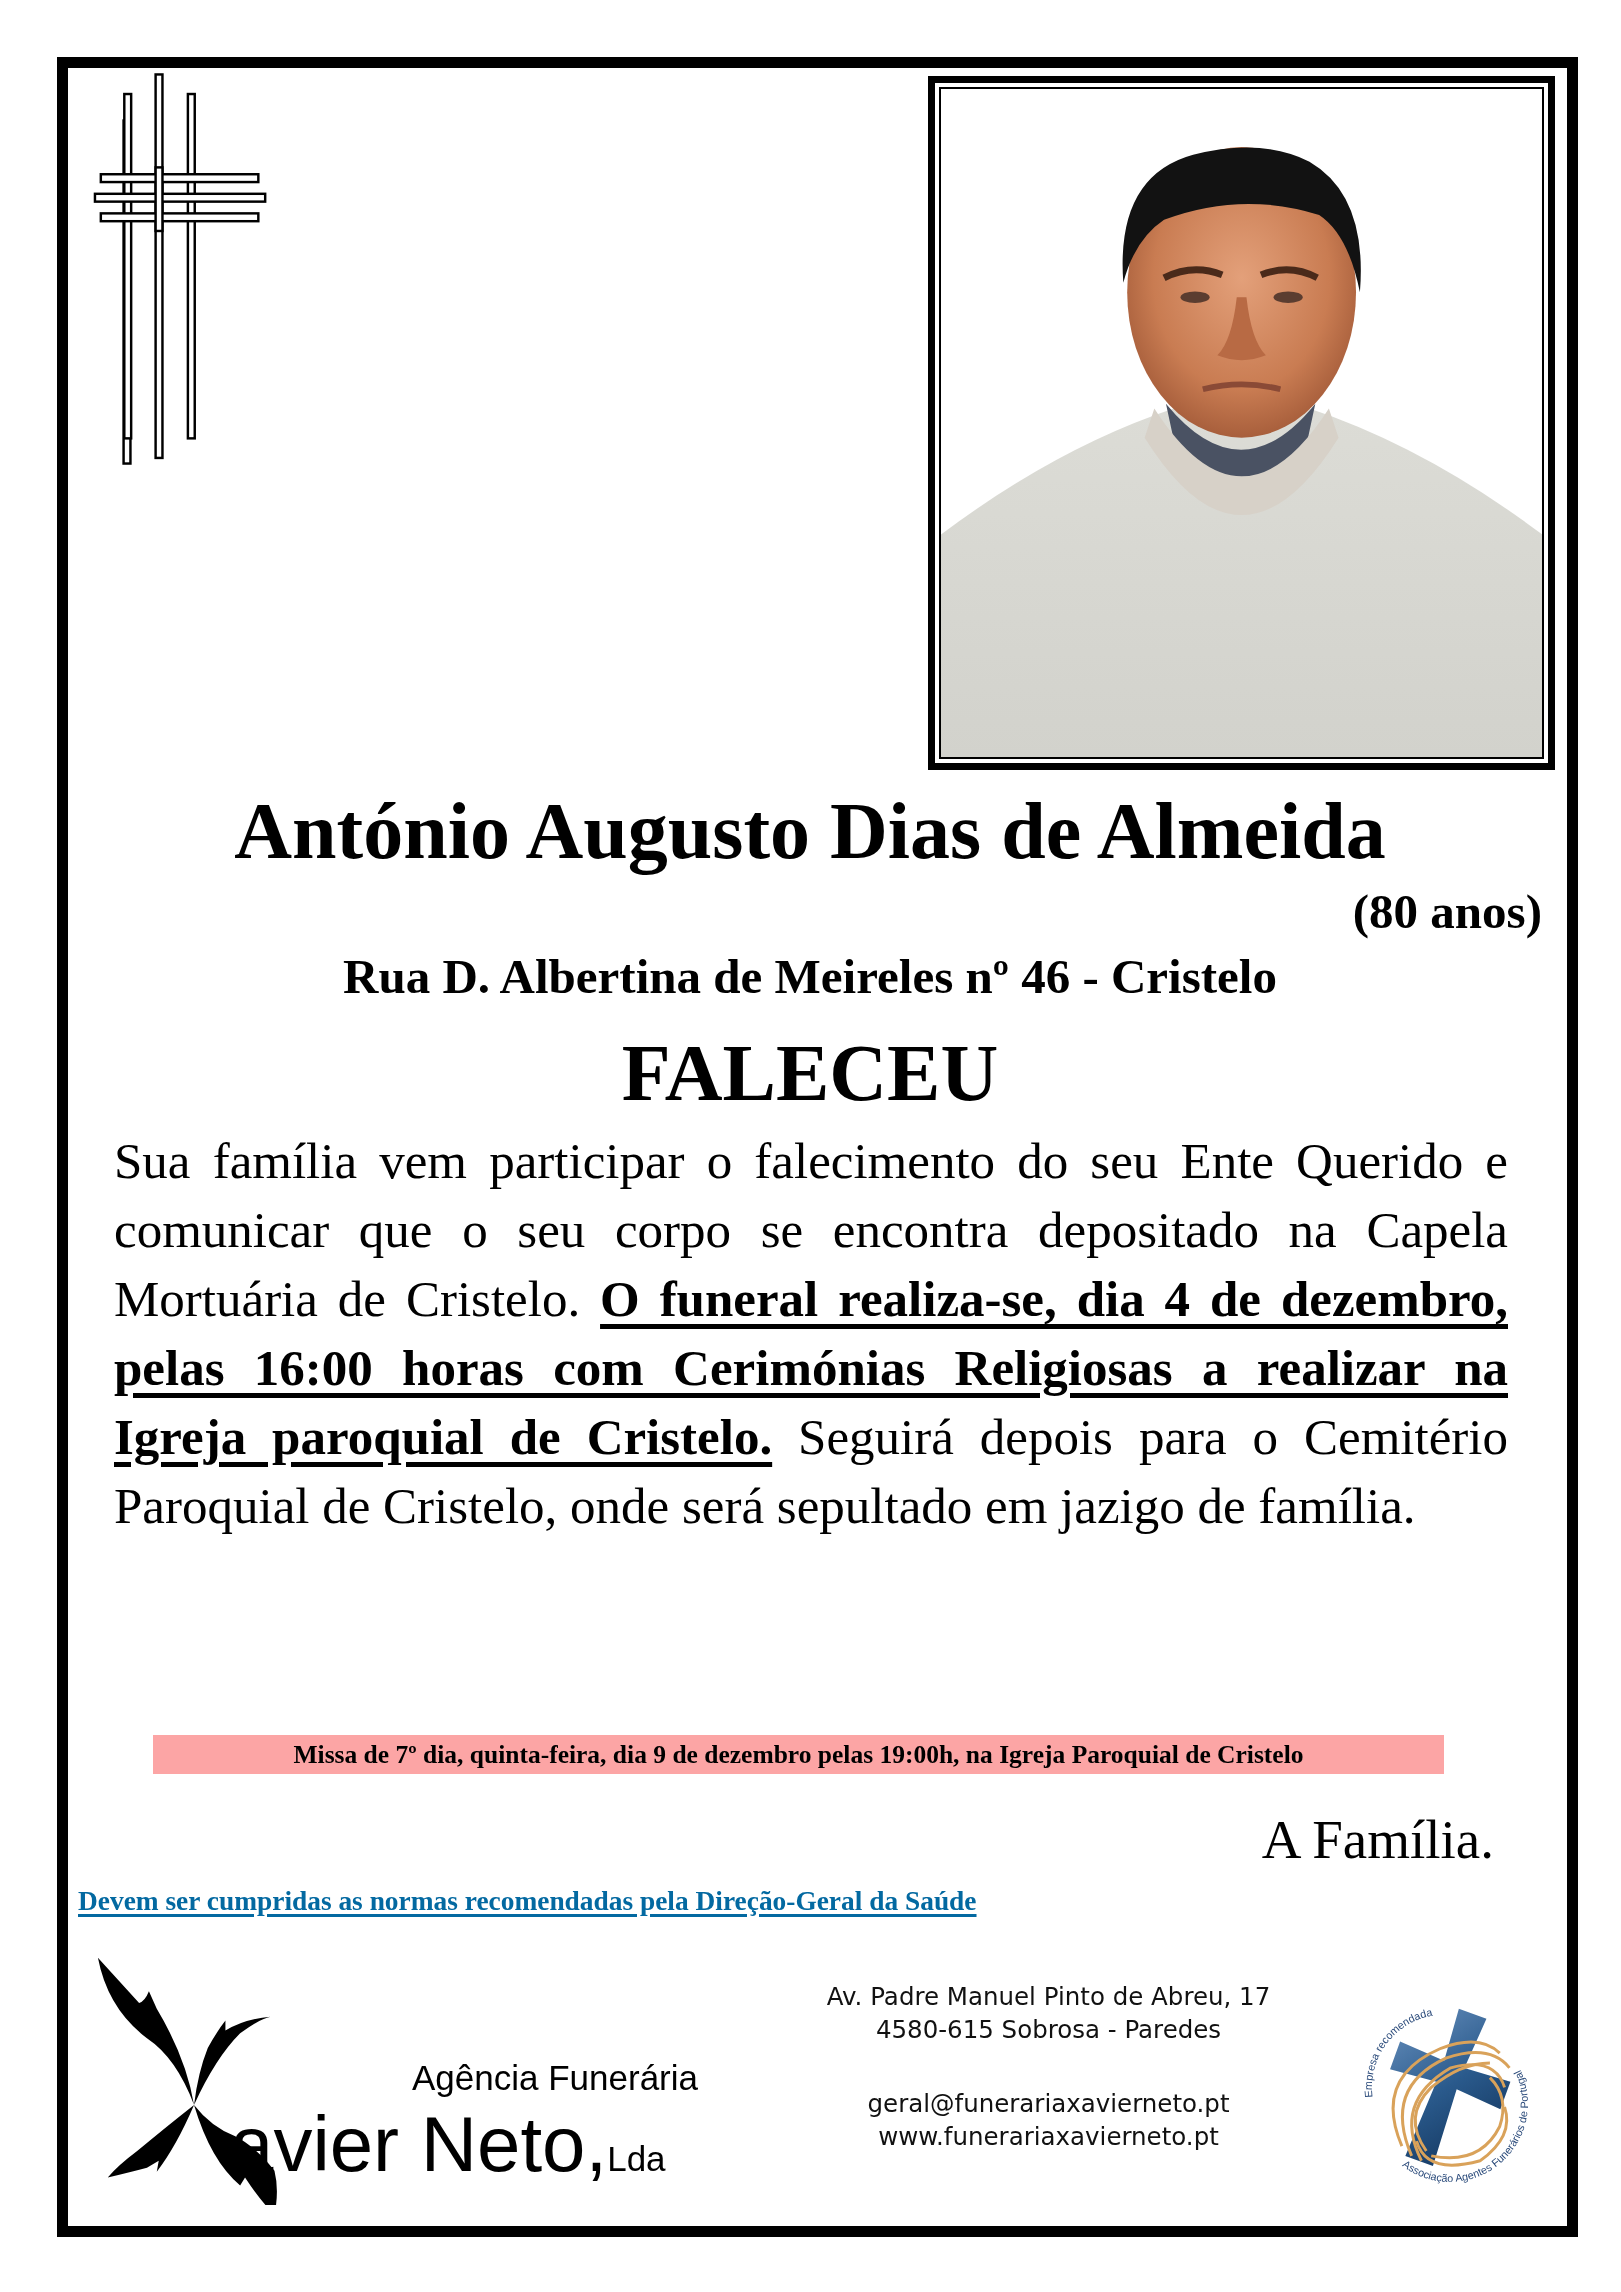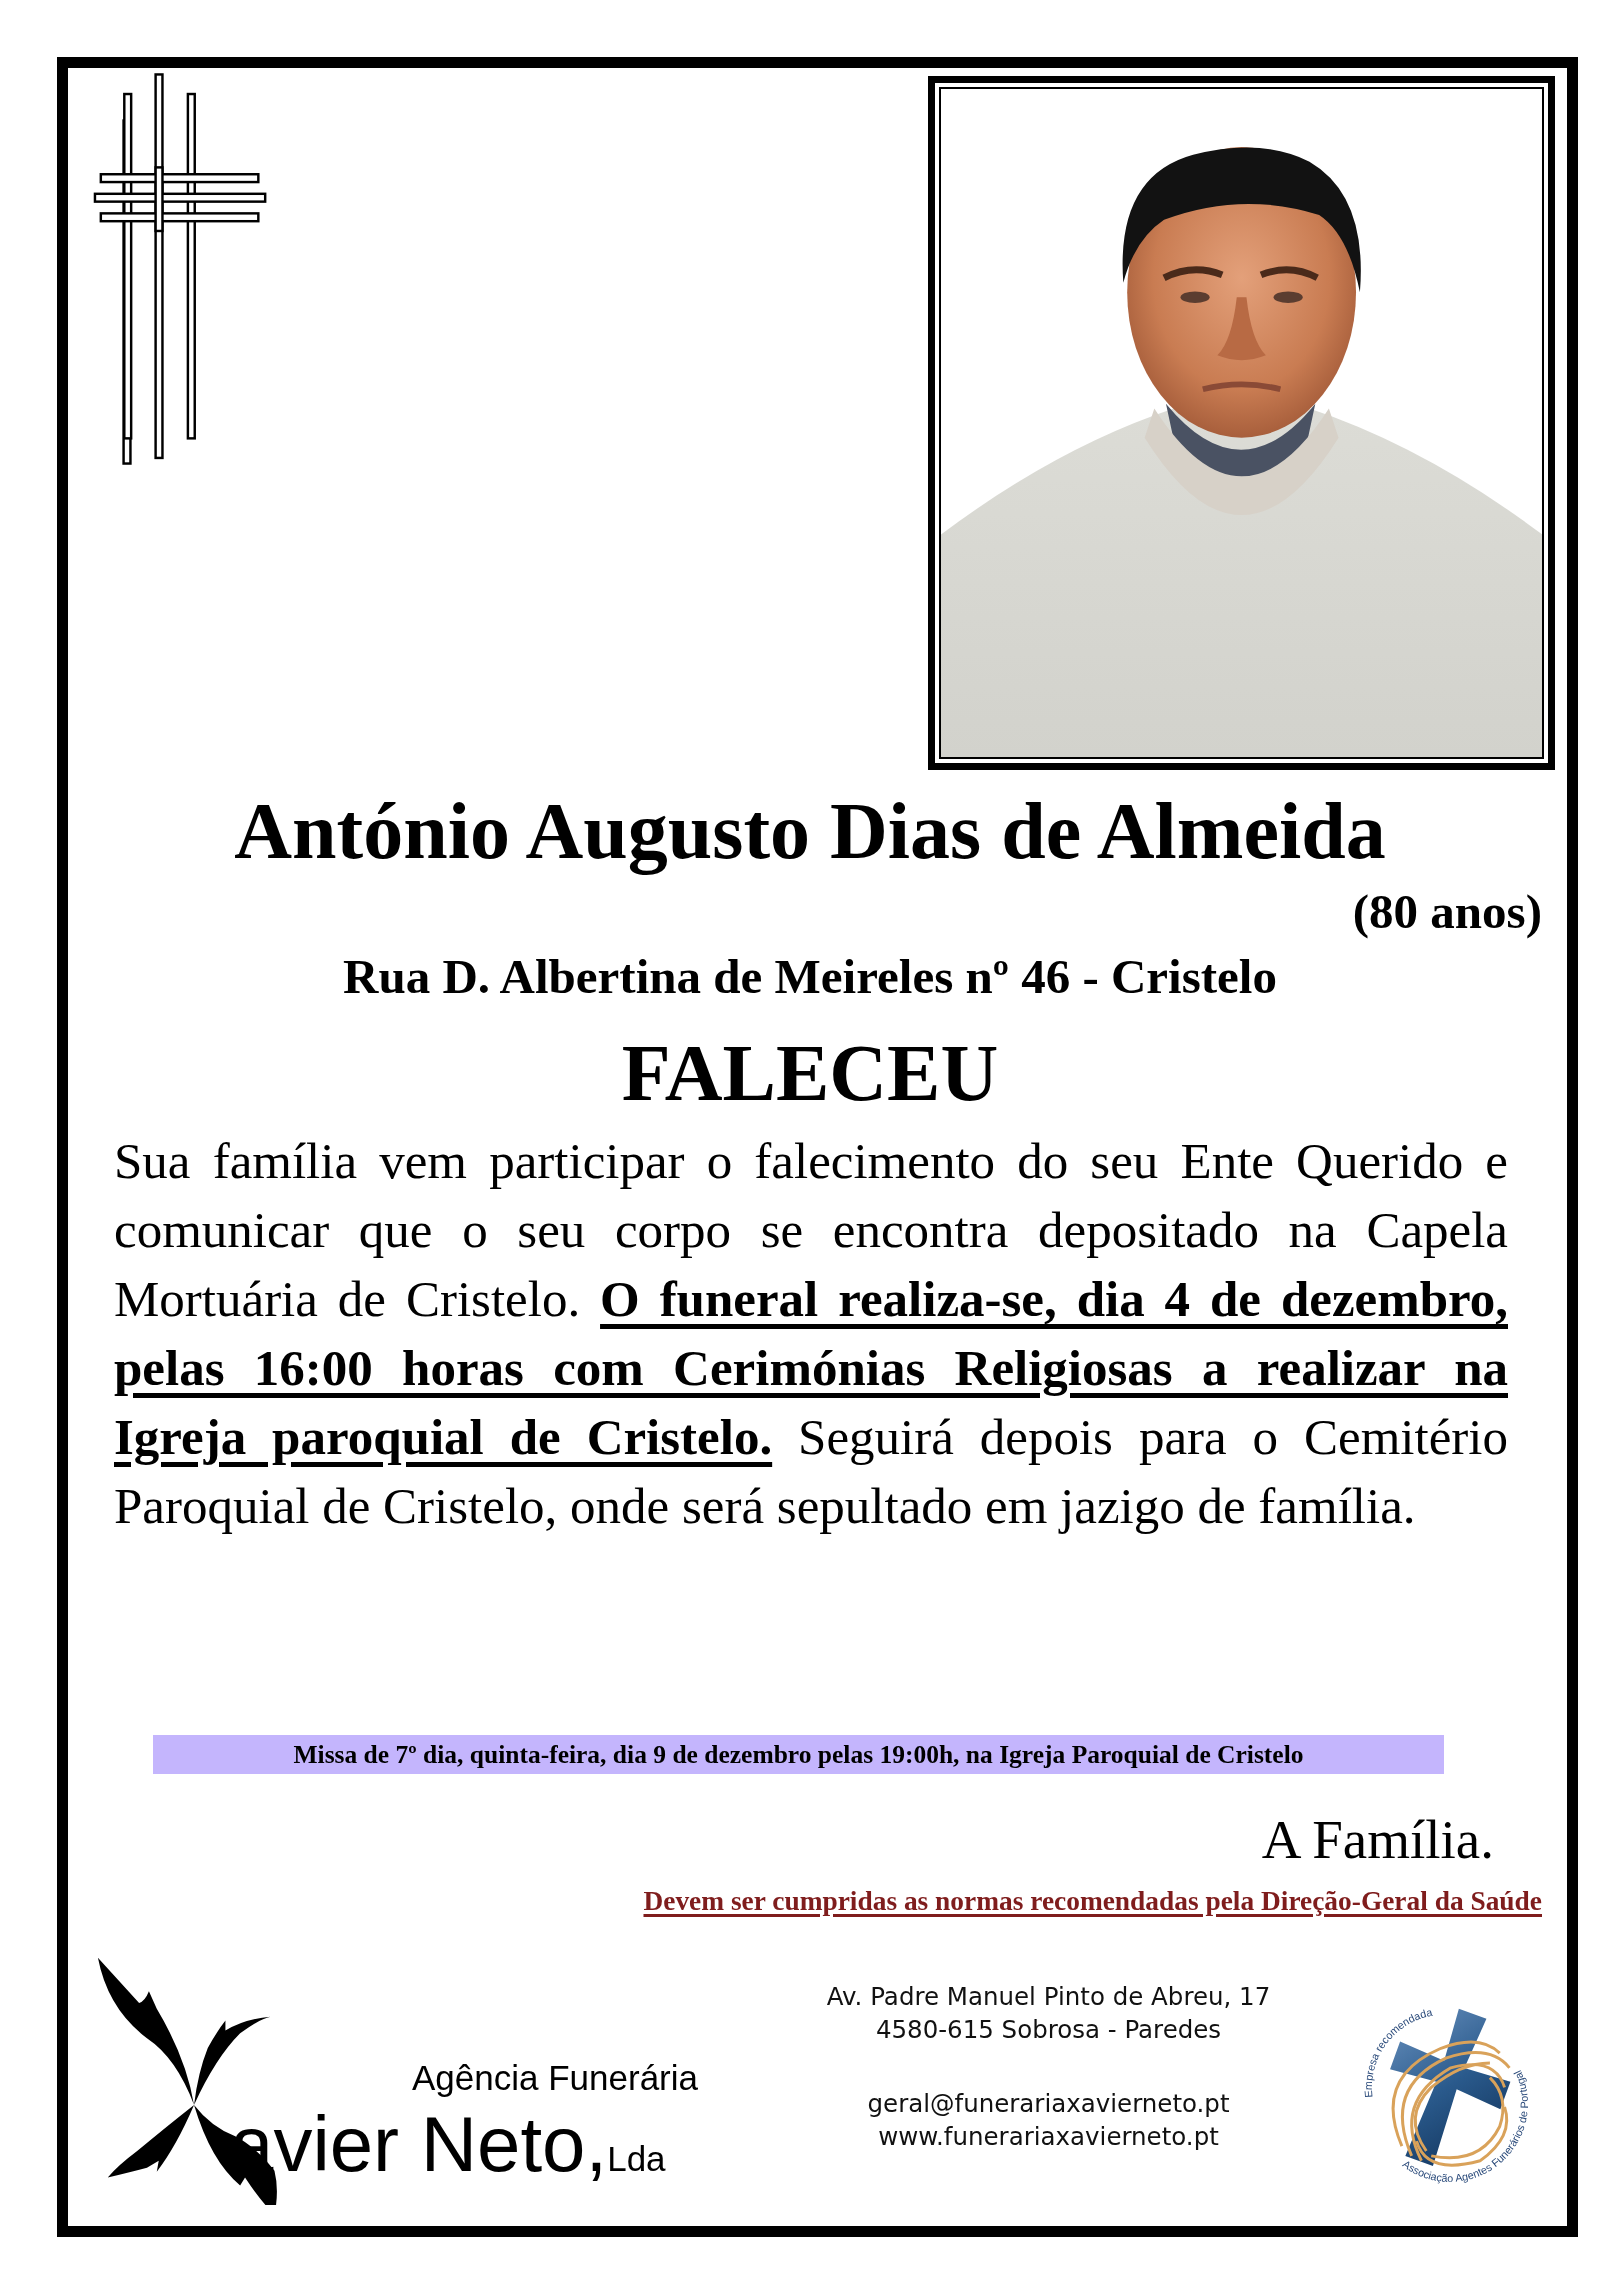--- a/index.html
+++ b/index.html
@@ -42,31 +42,31 @@
   }
 
   .body-text {
     position: absolute; left: 114px; width: 1394px; top: 1127px;
     font-size: 51px; line-height: 69px; text-align: justify; text-align-last: left;
   }
   .body-text .u { font-weight: bold; text-decoration: underline; text-decoration-thickness: 4.9px; text-underline-offset: 7.8px; }
 
   .missa {
     position: absolute; left: 153px; top: 1735px; width: 1291px; height: 39px;
-    background: #c4b5fd; font-weight: bold; font-size: 25.5px; line-height: 39px;
+    background: #fca5a5; font-weight: bold; font-size: 25.5px; line-height: 39px;
     text-align: center; white-space: nowrap;
   }
 
   .familia {
     position: absolute; right: 127px; top: 1805px; font-weight: normal; font-size: 55px; line-height: 69px;
   }
 
   .dgs {
-    position: absolute; left: 78px; width: 1464px; top: 1882px; text-align: right;
-    font-weight: bold; font-size: 27.4px; line-height: 39px; color: #7f1d1d;
+    position: absolute; left: 78px; width: 1464px; top: 1882px; text-align: left;
+    font-weight: bold; font-size: 27.4px; line-height: 39px; color: #0369a1;
     text-decoration: underline; text-decoration-thickness: 2.9px; text-underline-offset: 3.9px;
   }
 
   .agency-logo { position: absolute; left: 88px; top: 1950px; width: 216px; height: 255px; }
   .agency-sub {
     position: absolute; left: 412px; top: 2058px; font-family: "Liberation Sans", sans-serif;
     font-size: 35px; line-height: 39px;
   }
   .agency-name {
     position: absolute; left: 230px; top: 2100px; font-family: "Liberation Sans", sans-serif;

